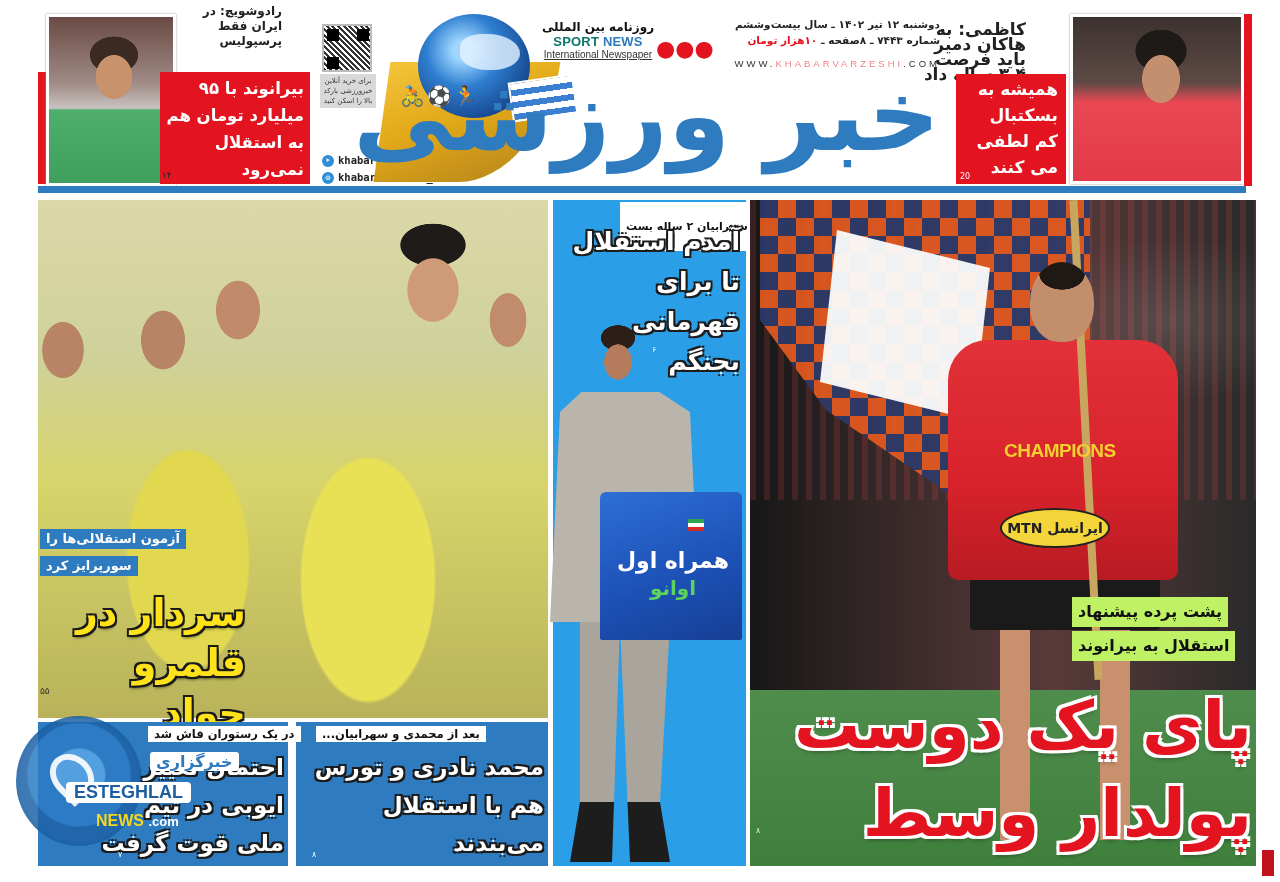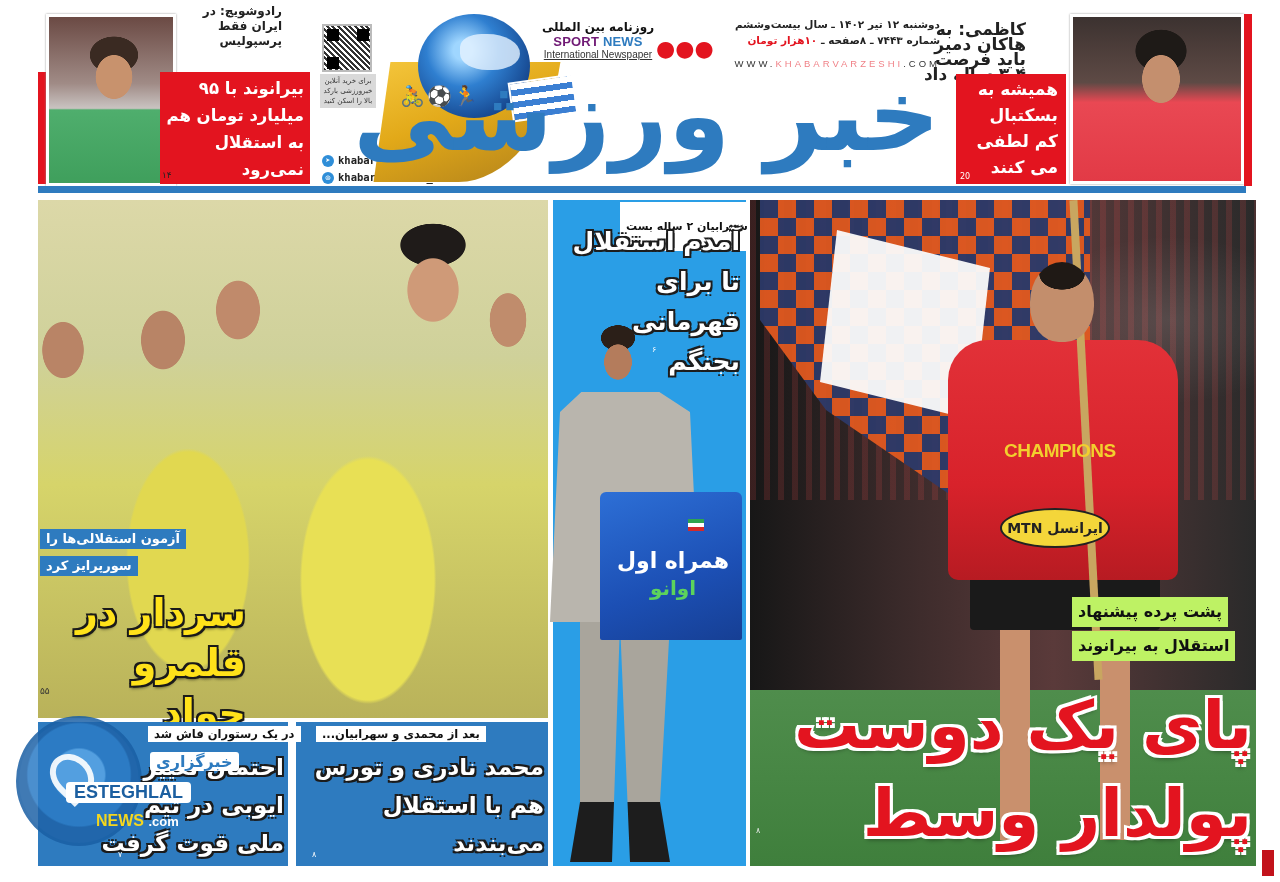--- a/index.html
+++ b/index.html
@@ -42,21 +42,21 @@
       background: radial-gradient(circle at 40% 35%, #9fd6ff 0 10%, #2f7fd0 38%, #16478f 75%, #0d2f66 100%); }
     .globe-land { left: 460px; top: 34px; width: 60px; height: 36px; border-radius: 40% 60% 50% 50%; background: #e6f2ff; opacity: .8; }
     .swoosh { left: 382px; top: 62px; width: 170px; height: 120px; border-radius: 0 0 50% 0 / 0 0 100% 0;
       background: linear-gradient(160deg, #f3c43a 0%, #e2a919 45%, #b3831b 100%); transform: skewX(-8deg); }
     .swoosh-icons { left: 400px; top: 84px; width: 150px; font-size: 20px; letter-spacing: 2px; color: #d62020; }
     .flag-card { left: 510px; top: 78px; width: 66px; height: 40px; background: repeating-linear-gradient(0deg, #3b7fd3 0 6px, #fff 6px 12px); border: 2px solid #fff; transform: rotate(-8deg); }
 
     .sportnews { left: 538px; top: 20px; width: 120px; text-align: center; }
     .sn-fa { font-size: 12px; font-weight: bold; color: #111; direction: rtl; }
     .sn-en { font-family: "Liberation Sans", sans-serif; font-weight: bold; font-size: 13px; letter-spacing: .2px; }
-    .sn-en .r { color: #701a75; } .sn-en .b { color: #2e7bbf; }
+    .sn-en .r { color: #0f766e; } .sn-en .b { color: #2e7bbf; }
     .sn-sub { font-family: "Liberation Sans", sans-serif; font-size: 10px; color: #333; text-decoration: underline; }
 
     .wordmark { left: 560px; top: 56px; width: 380px; height: 128px; direction: rtl;
       font-family: "DejaVu Sans", sans-serif; font-weight: bold; font-size: 100px; line-height: 120px; letter-spacing: -6px; white-space: nowrap; }
     .wordmark .blue { color: #2e7bbf; }
     .dots { left: 656px; top: 36px; font-size: 22px; color: #e3141f; }
 
     .dateline { left: 728px; top: 16px; width: 212px; font-size: 10.5px; line-height: 16px; font-weight: bold; color: #222; }
     .dateline .price { color: #e3141f; }
     .site-url { left: 728px; top: 58px; width: 212px; font-family: "Liberation Sans", sans-serif; font-size: 9.5px; letter-spacing: 3px; font-weight: normal; color: #333; text-align: right; }

